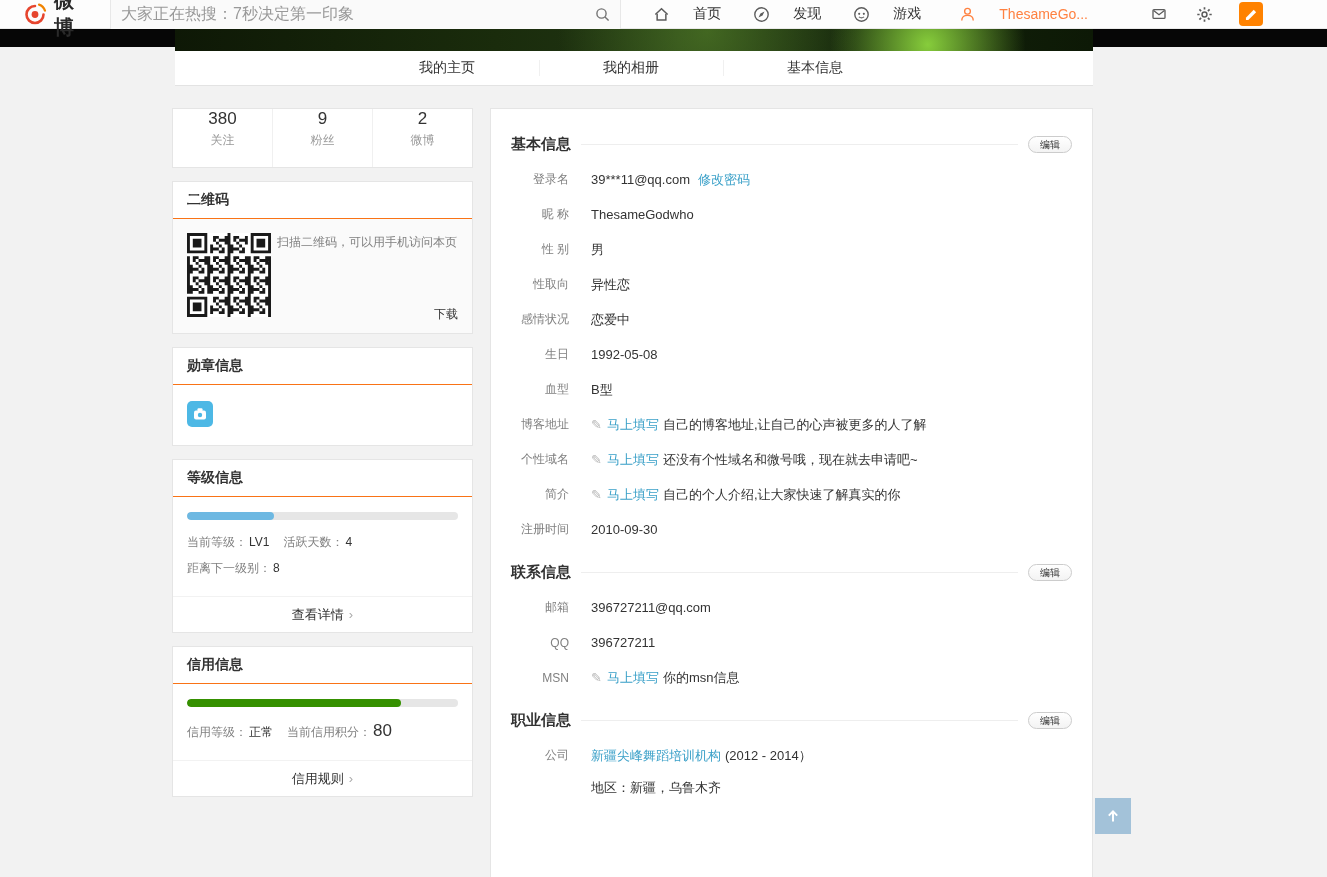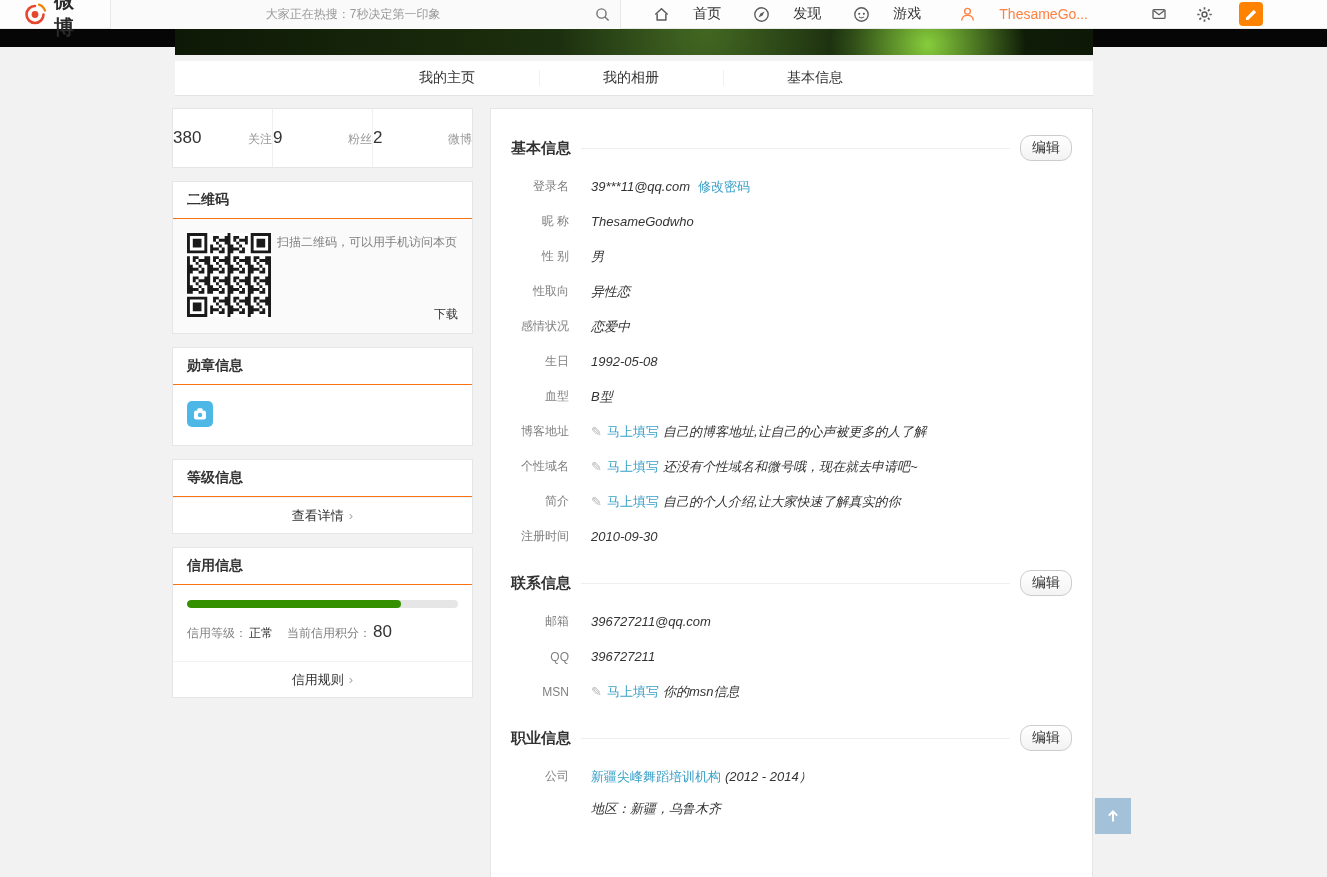--- a/index.html
+++ b/index.html
@@ -9,52 +9,52 @@
   a { text-decoration:none; cursor:pointer; }
 
   
   .navbar { position:absolute; left:0; top:0; width:100%; height:29px; background:#fdfdfd;
             border-bottom:1px solid #eaeaea; display:flex; align-items:center; z-index:30; }
   .logo { display:flex; align-items:center; margin-left:22px; gap:6px; }
   .logo-text { font-size:20px; font-weight:bold; color:#2a2a2a; letter-spacing:1px; }
   .searchbox { position:relative; margin-left:16px; width:525px; height:29px; background:#fafafa;
                border-left:1px solid #e8e8e8; border-right:1px solid #e8e8e8;
                display:flex; align-items:center; }
-  .searchbox input { flex:1; border:none; outline:none; background:transparent; font-size:12px;
-                     color:#333; padding:0 10px; font-family:inherit;text-align:center; }
+  .searchbox input { flex:1; border:none; outline:none; background:transparent; font-size:16px;
+                     color:#333; padding:0 10px; font-family:inherit; }
   .searchbox input::placeholder { color:#999; }
   .search-icon { margin-right:10px; display:flex; cursor:pointer; }
   .nav-right { margin-left:auto; display:flex; align-items:center; padding-right:64px; }
   .nav-item { display:flex; align-items:center; gap:23px; font-size:14px; color:#333; margin-left:32px; white-space:nowrap; }
   .nav-item.user { color:#ff8140; margin-left:38px; }
   .icon-btn { margin-left:28px; display:flex; cursor:pointer; }
   .compose-btn { margin-left:26px; width:24px; height:24px; background:#ff8200; border-radius:4px;
                  display:flex; align-items:center; justify-content:center; cursor:pointer; }
 
   
   .black-strip { position:absolute; left:0; top:29px; width:100%; height:18px; background:#060606; }
   .cover { position:absolute; left:175px; top:29px; width:918px; height:26px;
     background:
       radial-gradient(circle at 82% 60%, rgba(141,214,62,.95), rgba(141,214,62,0) 13%),
       radial-gradient(circle at 58% 10%, rgba(95,145,45,.55), rgba(95,145,45,0) 28%),
       linear-gradient(90deg,#0e1806,#1a2c0c 35%,#213614 55%,#12220a 78%,#0d1906); }
-  .tabbar { position:absolute; left:175px; top:61px; width:918px; height:35px; background:#fff;
+  .tabbar { position:absolute; left:175px; top:51px; width:918px; height:35px; background:#fff;
             border-bottom:1px solid #e3e3e3; display:flex; padding-left:180px; z-index:10; }
   .tab { width:184px; display:flex; align-items:center; justify-content:center; font-size:14px;
          color:#333; position:relative; cursor:pointer; }
   .tab + .tab::before { content:""; position:absolute; left:0; top:9px; bottom:9px; width:1px; background:#f0f0f0; }
 
   
   .content { position:absolute; left:172px; top:108px; width:921px; display:flex; align-items:flex-start; }
   .left-col { width:301px; margin-right:17px; flex:none; }
   .card { background:#fff; border:1px solid #e5e5e5; margin-bottom:13px; }
   .card-title { padding:9px 14px; font-size:14px; font-weight:bold; color:#333; border-bottom:1px solid #f97316; }
 
   .stats { display:flex; height:60px; }
-  .stat { flex:1; display:flex; flex-direction:row; align-items:center; justify-content:space-between; cursor:pointer; }
+  .stat { flex:1; display:flex; flex-direction:column; align-items:center; justify-content:flex-start; cursor:pointer; }
   .stat + .stat { border-left:1px solid #f0f0f0; }
   .stat-num { font-size:17px; color:#333; }
   .stat-label { font-size:12px; color:#999; margin-top:3px; }
 
   .qr-content { background:#fafafa; padding:14px; display:flex; position:relative; height:114px; }
   .qr-img { width:84px; height:84px; flex:none; }
   .qr-desc { flex:1; margin-left:6px; font-size:12px; color:#808080; line-height:18px; }
   .qr-download { position:absolute; right:14px; bottom:10px; font-size:12px; color:#333; }
 
   .medal-content { padding:16px 14px; height:60px; }
@@ -72,27 +72,27 @@
   .card-footer { border-top:1px solid #f2f2f2; height:36px; display:flex; align-items:center;
                  justify-content:center; font-size:13px; color:#333; cursor:pointer; }
   .card-footer .chev { color:#aaa; margin-left:5px; font-size:13px; }
 
   
   .main-col { width:603px; background:#fff; border:1px solid #e5e5e5; padding:18px 20px 40px; min-height:790px; }
   .section-header { display:flex; align-items:center; margin-top:16px; }
   .section-header.first { margin-top:8px; }
   .section-title { font-size:15px; font-weight:bold; color:#333; white-space:nowrap; }
   .section-rule { flex:1; height:1px; background:#eee; margin:0 10px; }
-  .edit-btn { min-width:42px; height:26px; padding:0 11px; border:1px solid #ccc; border-radius:11px;
-              background:linear-gradient(#fff,#f3f3f3); font-size:14px; color:#333;
+  .edit-btn { min-width:42px; height:17px; padding:0 11px; border:1px solid #ccc; border-radius:11px;
+              background:linear-gradient(#fff,#f3f3f3); font-size:10px; color:#333;
               display:flex; align-items:center; justify-content:center; cursor:pointer; }
   .rows { margin-top:8px; }
   .row { display:flex; align-items:center; min-height:35px; font-size:13px; }
   .row-label { width:58px; text-align:right; color:#808080; font-size:12px; margin-right:22px; flex:none; }
-  .row-value { color:#333;font-style:italic; }
+  .row-value { color:#333; }
   .row a.link { color:#3aa0c8; }
   .gap { display:inline-block; width:8px; }
   .sgap { display:inline-block; width:4px; }
   .pencil-icon { color:#b5b5b5; font-size:13px; margin-right:5px; }
   .row.indent { padding-left:80px; min-height:30px; }
 
   .back-top { position:absolute; left:1095px; top:798px; width:36px; height:36px; background:#a3c2d9;
               display:flex; align-items:center; justify-content:center; cursor:pointer; }
 </style>
 </head>
@@ -237,20 +237,35 @@
             <rect x="2" y="4.5" width="12" height="9" rx="2" fill="#fff"></rect>
             <rect x="5.5" y="2.2" width="5" height="3.2" rx="1" fill="#fff"></rect>
             <circle cx="8" cy="9" r="2.2" fill="#4db8e5"></circle>
           </svg>
         </a>
       </div>
     </div>
 
     <div class="card">
       <div class="card-title">等级信息</div>
+      <div class="panel-body">
+        <div class="bar">
+          <div class="bar-fill level" style="width: 32%;"></div>
+        </div>
+        <div class="stat-line">
+          <span>当前等级：</span>
+          <span class="v">LV1</span>
+          <span>活跃天数：</span>
+          <span class="v">4</span>
+        </div>
+        <div class="stat-line">
+          <span>距离下一级别：</span>
+          <span class="v">8</span>
+        </div>
+      </div>
       <a class="card-footer">
         <span>查看详情</span>
         <span class="chev">›</span>
       </a>
     </div>
 
     <div class="card">
       <div class="card-title">信用信息</div>
       <div class="panel-body">
         <div class="bar">

